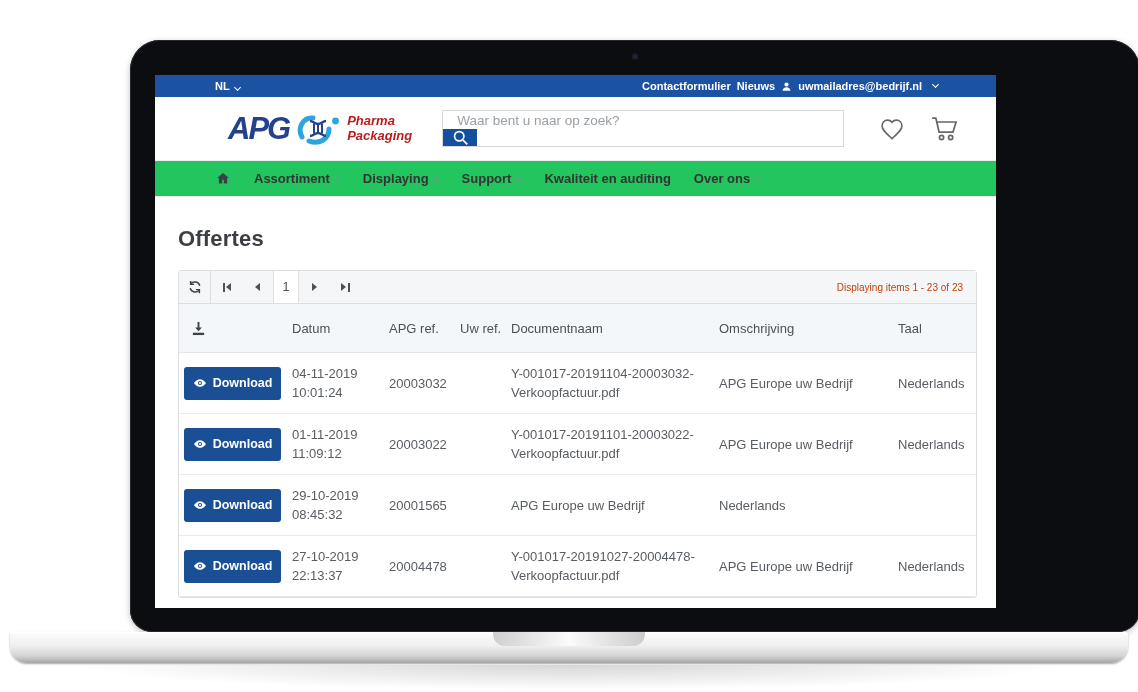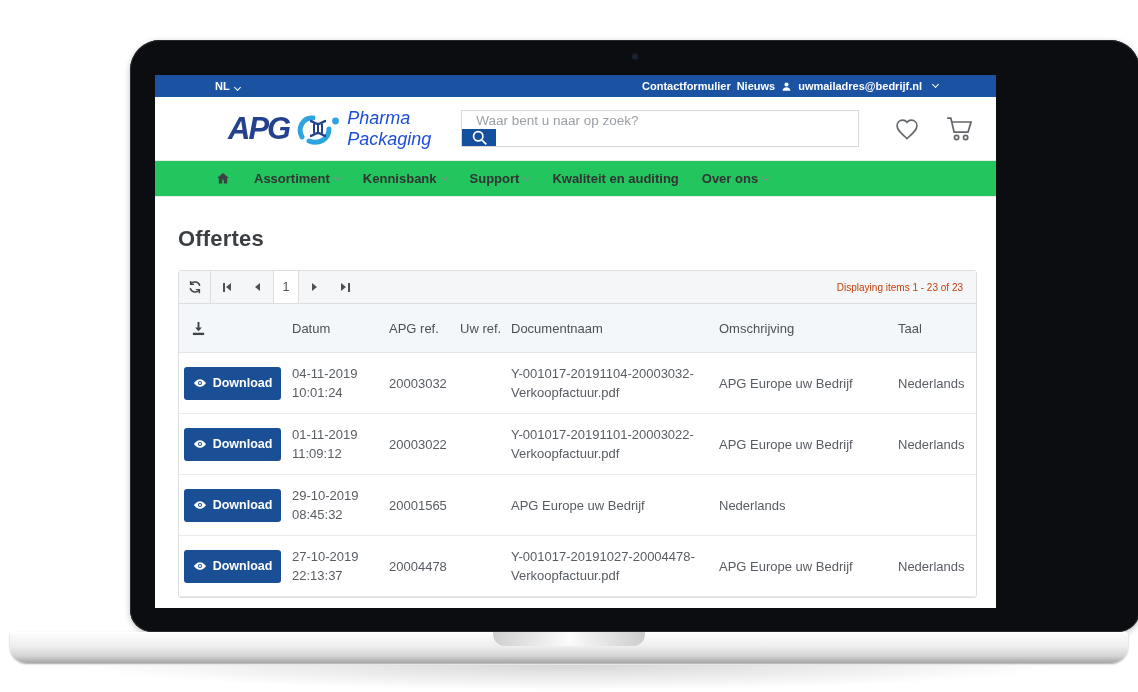--- a/index.html
+++ b/index.html
@@ -26,21 +26,21 @@
     color:#fff; font-size:11px; font-weight:bold; padding:0 58px 0 60px; }
   .topbar .right { margin-left:auto; display:flex; align-items:center; gap:6px; }
   .userblock { display:flex; align-items:center; gap:6px; }
   .chev { display:inline-block; width:5px; height:5px; border-right:1.5px solid currentColor;
     border-bottom:1.5px solid currentColor; transform:rotate(45deg); margin-left:5px; margin-top:-3px; }
 
   
   .masthead { height:63px; display:flex; align-items:center; padding:0 21px 0 73px; background:#fff; }
   .logo { display:flex; align-items:center; gap:6px; }
   .logo-apg { font-size:31px; font-weight:bold; font-style:italic; color:#24418e; letter-spacing:-2px; }
-  .logo-text { font-size:18px; font-weight:normal; font-style:italic; color:#1d4ed8; line-height:1.12; }
+  .logo-text { font-size:13px; font-weight:bold; font-style:italic; color:#b91c1c; line-height:1.12; }
   .searchwrap { margin-left:30px; width:402px; height:37px; border:1px solid #d7d7d7;
     display:flex; align-items:stretch; background:#fff;flex-direction:column; }
   .searchwrap input { flex:1; border:0; outline:none; padding:0 14px; font-size:13.5px;
     color:#444; font-family:"Liberation Sans",sans-serif; }
   .searchwrap input::placeholder { color:#9aa0a6; }
   .searchbtn { width:34px; background:#15509e; border:0; display:flex; align-items:center;
     justify-content:center; cursor:pointer; }
   .iconbtn { background:none; border:0; cursor:pointer; display:flex; align-items:center; }
   .heartbtn { margin-left:34px; }
   .cartbtn { margin-left:24px; }
@@ -156,21 +156,21 @@
             <path d="M12 3 2.5 11h2.8v9h5.4v-6h2.6v6h5.4v-9h2.8z"></path>
           </svg>
       </span>
 
   <span class="navitem">
     <span>Assortiment</span>
     <span class="chev"></span>
   </span>
 
   <span class="navitem">
-    <span>Kennisbank</span>
+    <span>Displaying</span>
     <span class="chev"></span>
   </span>
 
   <span class="navitem">
     <span>Support</span>
     <span class="chev"></span>
   </span>
 
   <span class="navitem">
     <span>Kwaliteit en auditing</span>

